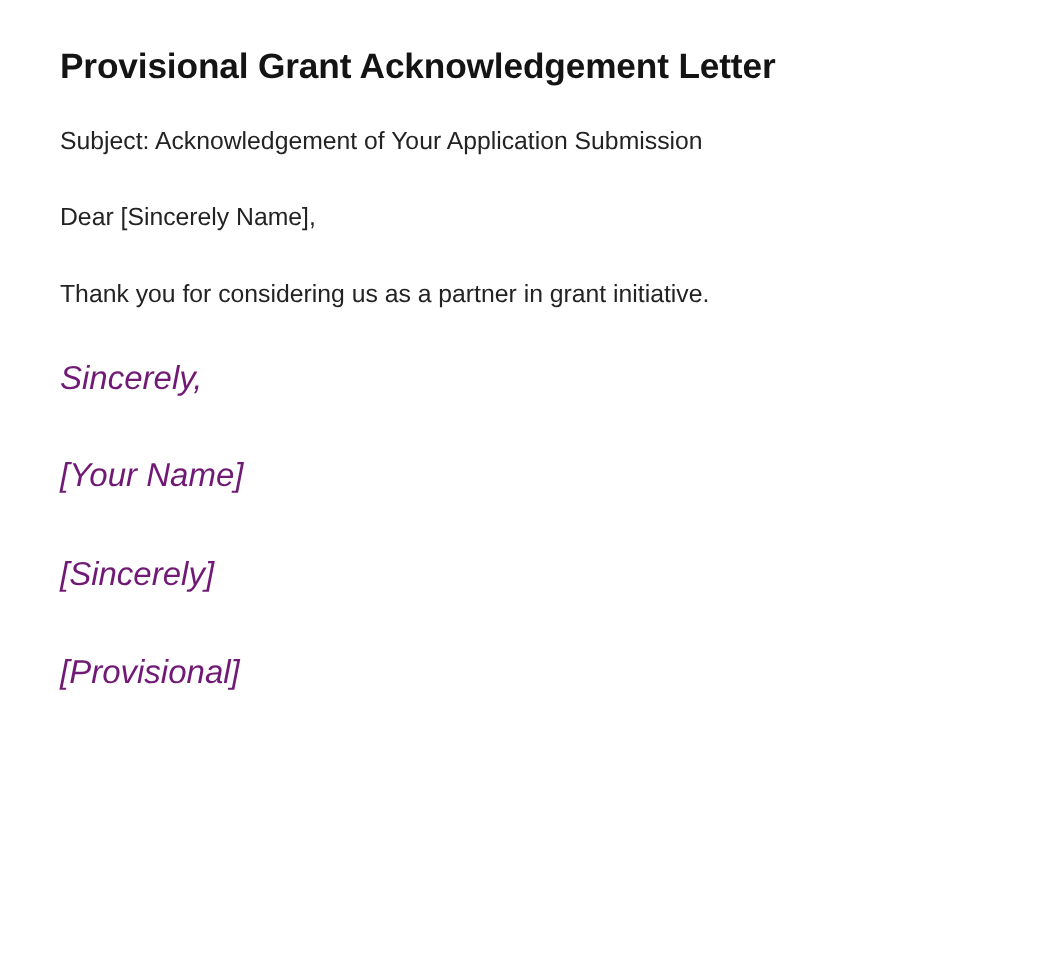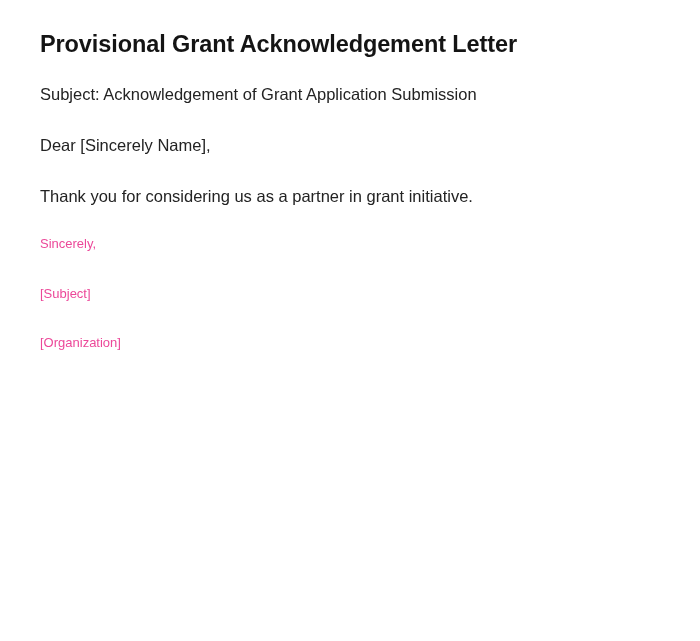--- a/index.html
+++ b/index.html
@@ -36,40 +36,42 @@
     margin: 0 0 23px 0;
     max-width: 600px;
   }
   .para.body-block {
     margin-bottom: 20px;
   }
   .para.tight {
     margin-bottom: 22px;
   }
   .signoff {
-    font-size: 13px;
+    font-size: 22px;
     line-height: 1.75;
-    color: #ec4899;
+    color: #701a75;
     margin: 0 0 27px 0;
+    font-style: italic;
   }
 </style>
 </head>
 <body>
 
 <div class="page">
 
   <h1 class="doc-title">Provisional Grant Acknowledgement Letter</h1>
 
-  <p class="para tight">Subject: Acknowledgement of Grant Application Submission</p>
+  <p class="para tight">Subject: Acknowledgement of Your Application Submission</p>
 
   <p class="para tight">Dear [Sincerely Name],</p>
 
 
   <p class="para tight">Thank you for considering us as a partner in grant initiative.</p>
 
   <p class="signoff">Sincerely,</p>
 
+  <p class="signoff">[Your Name]</p>
 
-  <p class="signoff">[Subject]</p>
+  <p class="signoff">[Sincerely]</p>
 
-  <p class="signoff">[Organization]</p>
+  <p class="signoff">[Provisional]</p>
 
 </div>
 
 </body></html>

